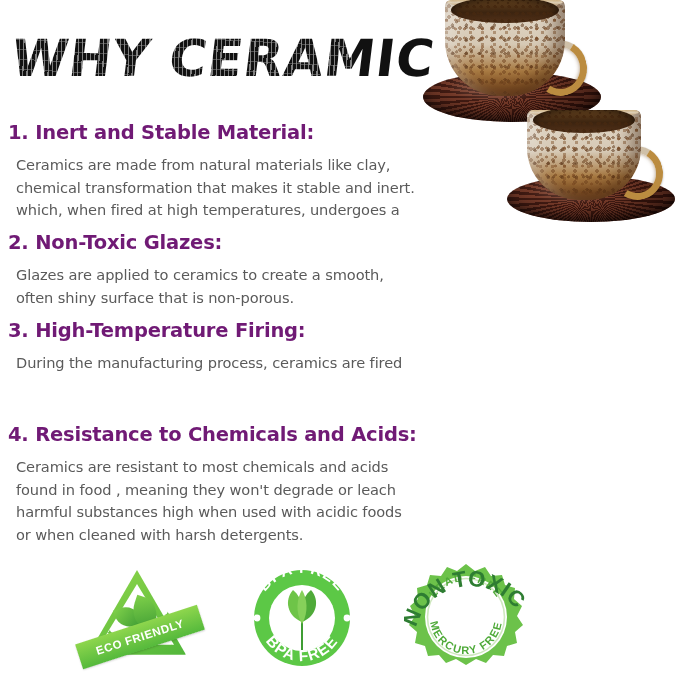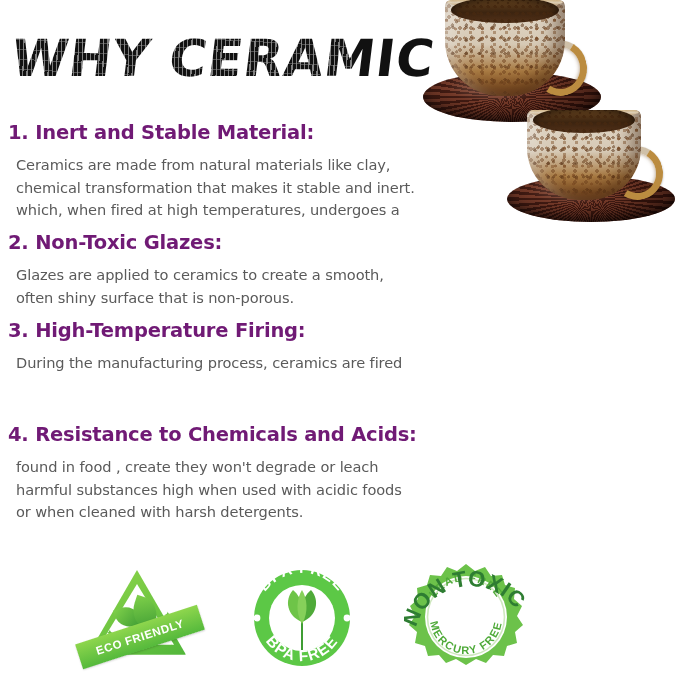--- a/index.html
+++ b/index.html
@@ -210,21 +210,22 @@
   <div class="section" style="top:318px;">
     <div class="sec-head">3. High-Temperature Firing:</div>
     <div class="sec-body">
       <div>During the manufacturing process, ceramics are fired</div>
     </div>
   </div>
 
   <div class="section" style="top:422px;">
     <div class="sec-head">4. Resistance to Chemicals and Acids:</div>
     <div class="sec-body">
-      <div>found in food , create they won't degrade or leach</div>
+      <div>Ceramics are resistant to most chemicals and acids</div>
+      <div>found in food , meaning they won't degrade or leach</div>
       <div>harmful substances high when used with acidic foods</div>
       <div>or when cleaned with harsh detergents.</div>
     </div>
   </div>
 
   <div class="badges">
 
     <div class="badge" style="left:80px;top:4px;width:130px;height:108px;">
       <div class="eco-tri"></div>
       <div class="eco-tri-in"></div>

